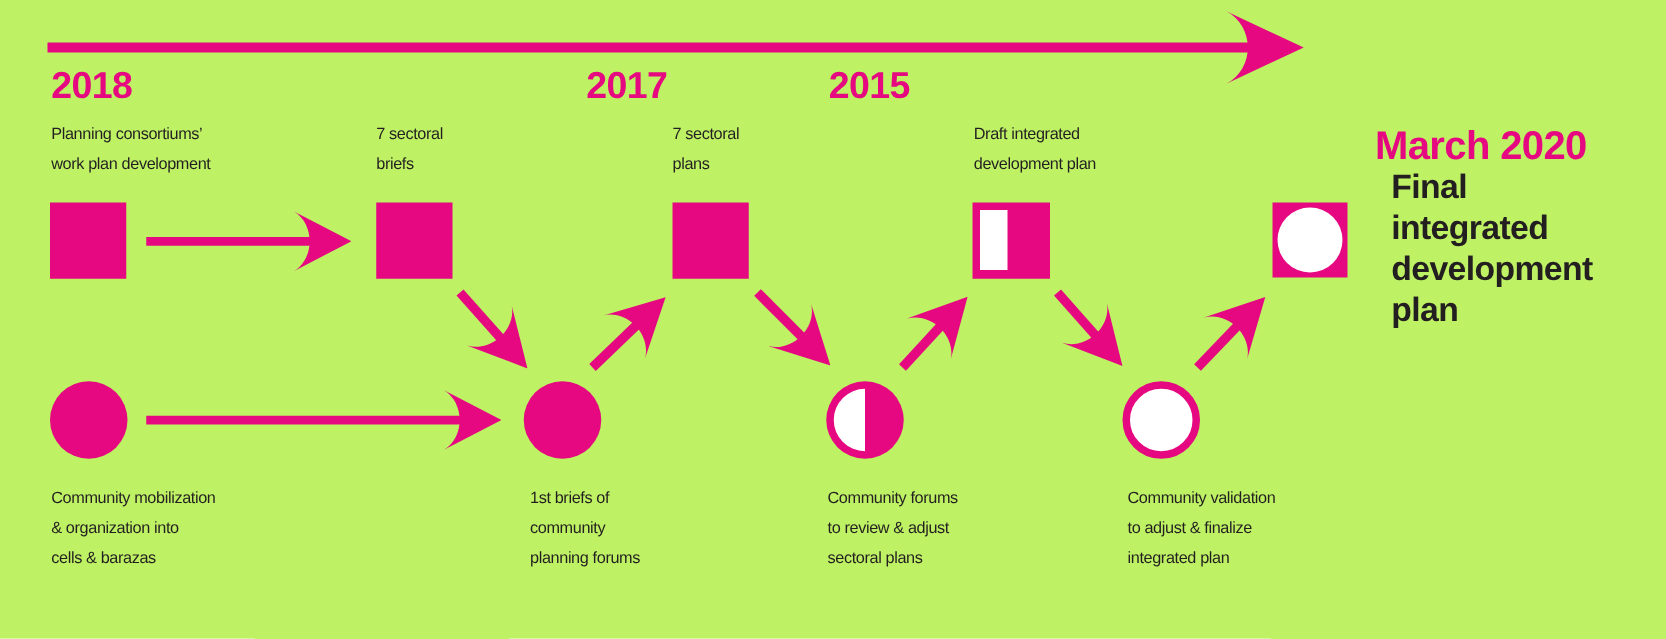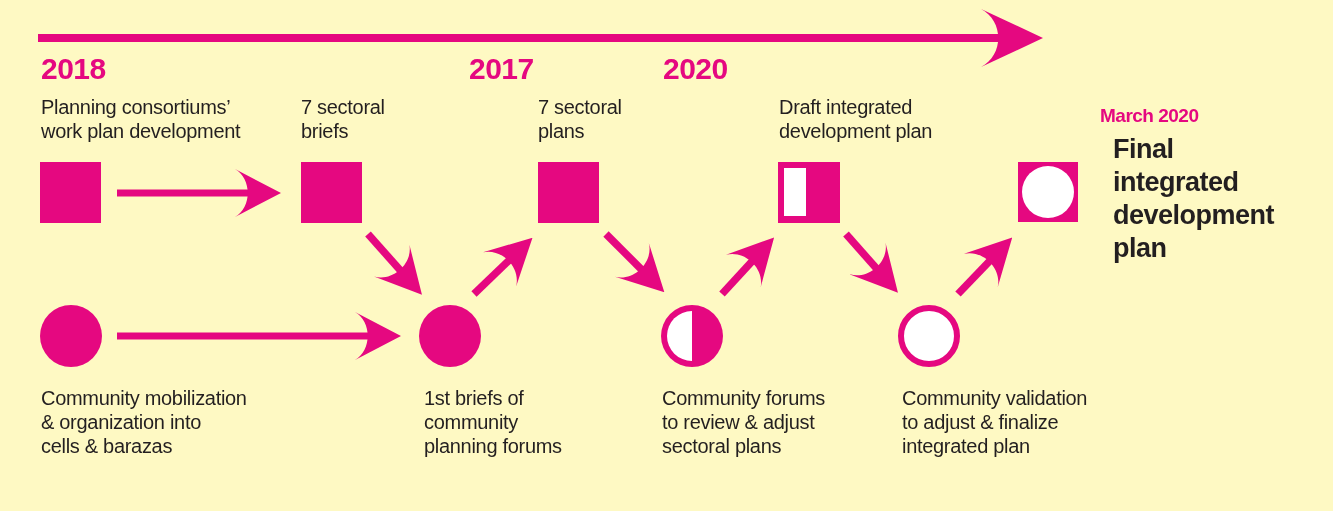--- a/index.html
+++ b/index.html
@@ -4,60 +4,60 @@
 <style>
   :root{
     --pink:#e50880;
     --text:#231f20;
   }
   html,body{margin:0;padding:0;background:#ffffff;}
   #stage{
     position:relative;
     width:1333px;
     height:511px;
-    background:#fef9c3;
+    background:#bef264;
     overflow:hidden;
     font-family:"Liberation Sans", sans-serif;
   }
   #graphic{position:absolute;left:0;top:0;z-index:1;}
   .fill-pink{fill:var(--pink);}
   .fill-white{fill:#ffffff;}
   .arrow{
     stroke:var(--pink);
     stroke-width:7;
     fill:none;
     marker-end:url(#head);
   }
   .arrow.diag{stroke-width:7.5;}
   .arrow.axis{stroke-width:8;marker-end:url(#headBig);}
   .ring{fill:#ffffff;stroke:var(--pink);stroke-width:6;}
   .txt{
     position:absolute;
     z-index:2;
     color:var(--text);
-    font-size:20px;
+    font-size:13px;
     line-height:24px;
     letter-spacing:-0.3px;
     white-space:pre-line;
   }
   .year{
     position:absolute;
     z-index:2;
     color:var(--pink);
     font-size:30px;
     line-height:30px;
     font-weight:800;
     letter-spacing:-0.5px;
   }
   .final-date{
     position:absolute;
     z-index:2;
     left:1100px;top:101px;
     color:var(--pink);
-    font-size:19px;
+    font-size:32px;
     line-height:30px;
     font-weight:800;
     letter-spacing:-0.5px;
   }
   .final-title{
     position:absolute;
     z-index:2;
     left:1100px;top:133px;
     color:var(--text);
     font-size:27px;
@@ -115,21 +115,21 @@
     <g>
       <circle class="fill-pink" cx="692" cy="336" r="31"></circle>
       <path class="fill-white" d="M692,311 A25,25 0 0 0 692,361 Z"></path>
     </g>
 
     <circle class="ring" cx="929" cy="336" r="28"></circle>
   </svg>
 
   <div class="year" style="left:41px;top:54px">2018</div>
   <div class="year" style="left:469px;top:54px">2017</div>
-  <div class="year" style="left:663px;top:54px">2020</div>
+  <div class="year" style="left:663px;top:54px">2015</div>
 
   <div class="txt" style="left:41px;top:95px">Planning consortiums’
 work plan development</div>
   <div class="txt" style="left:301px;top:95px">7 sectoral
 briefs</div>
   <div class="txt" style="left:538px;top:95px">7 sectoral
 plans</div>
   <div class="txt" style="left:779px;top:95px">Draft integrated
 development plan</div>
 

